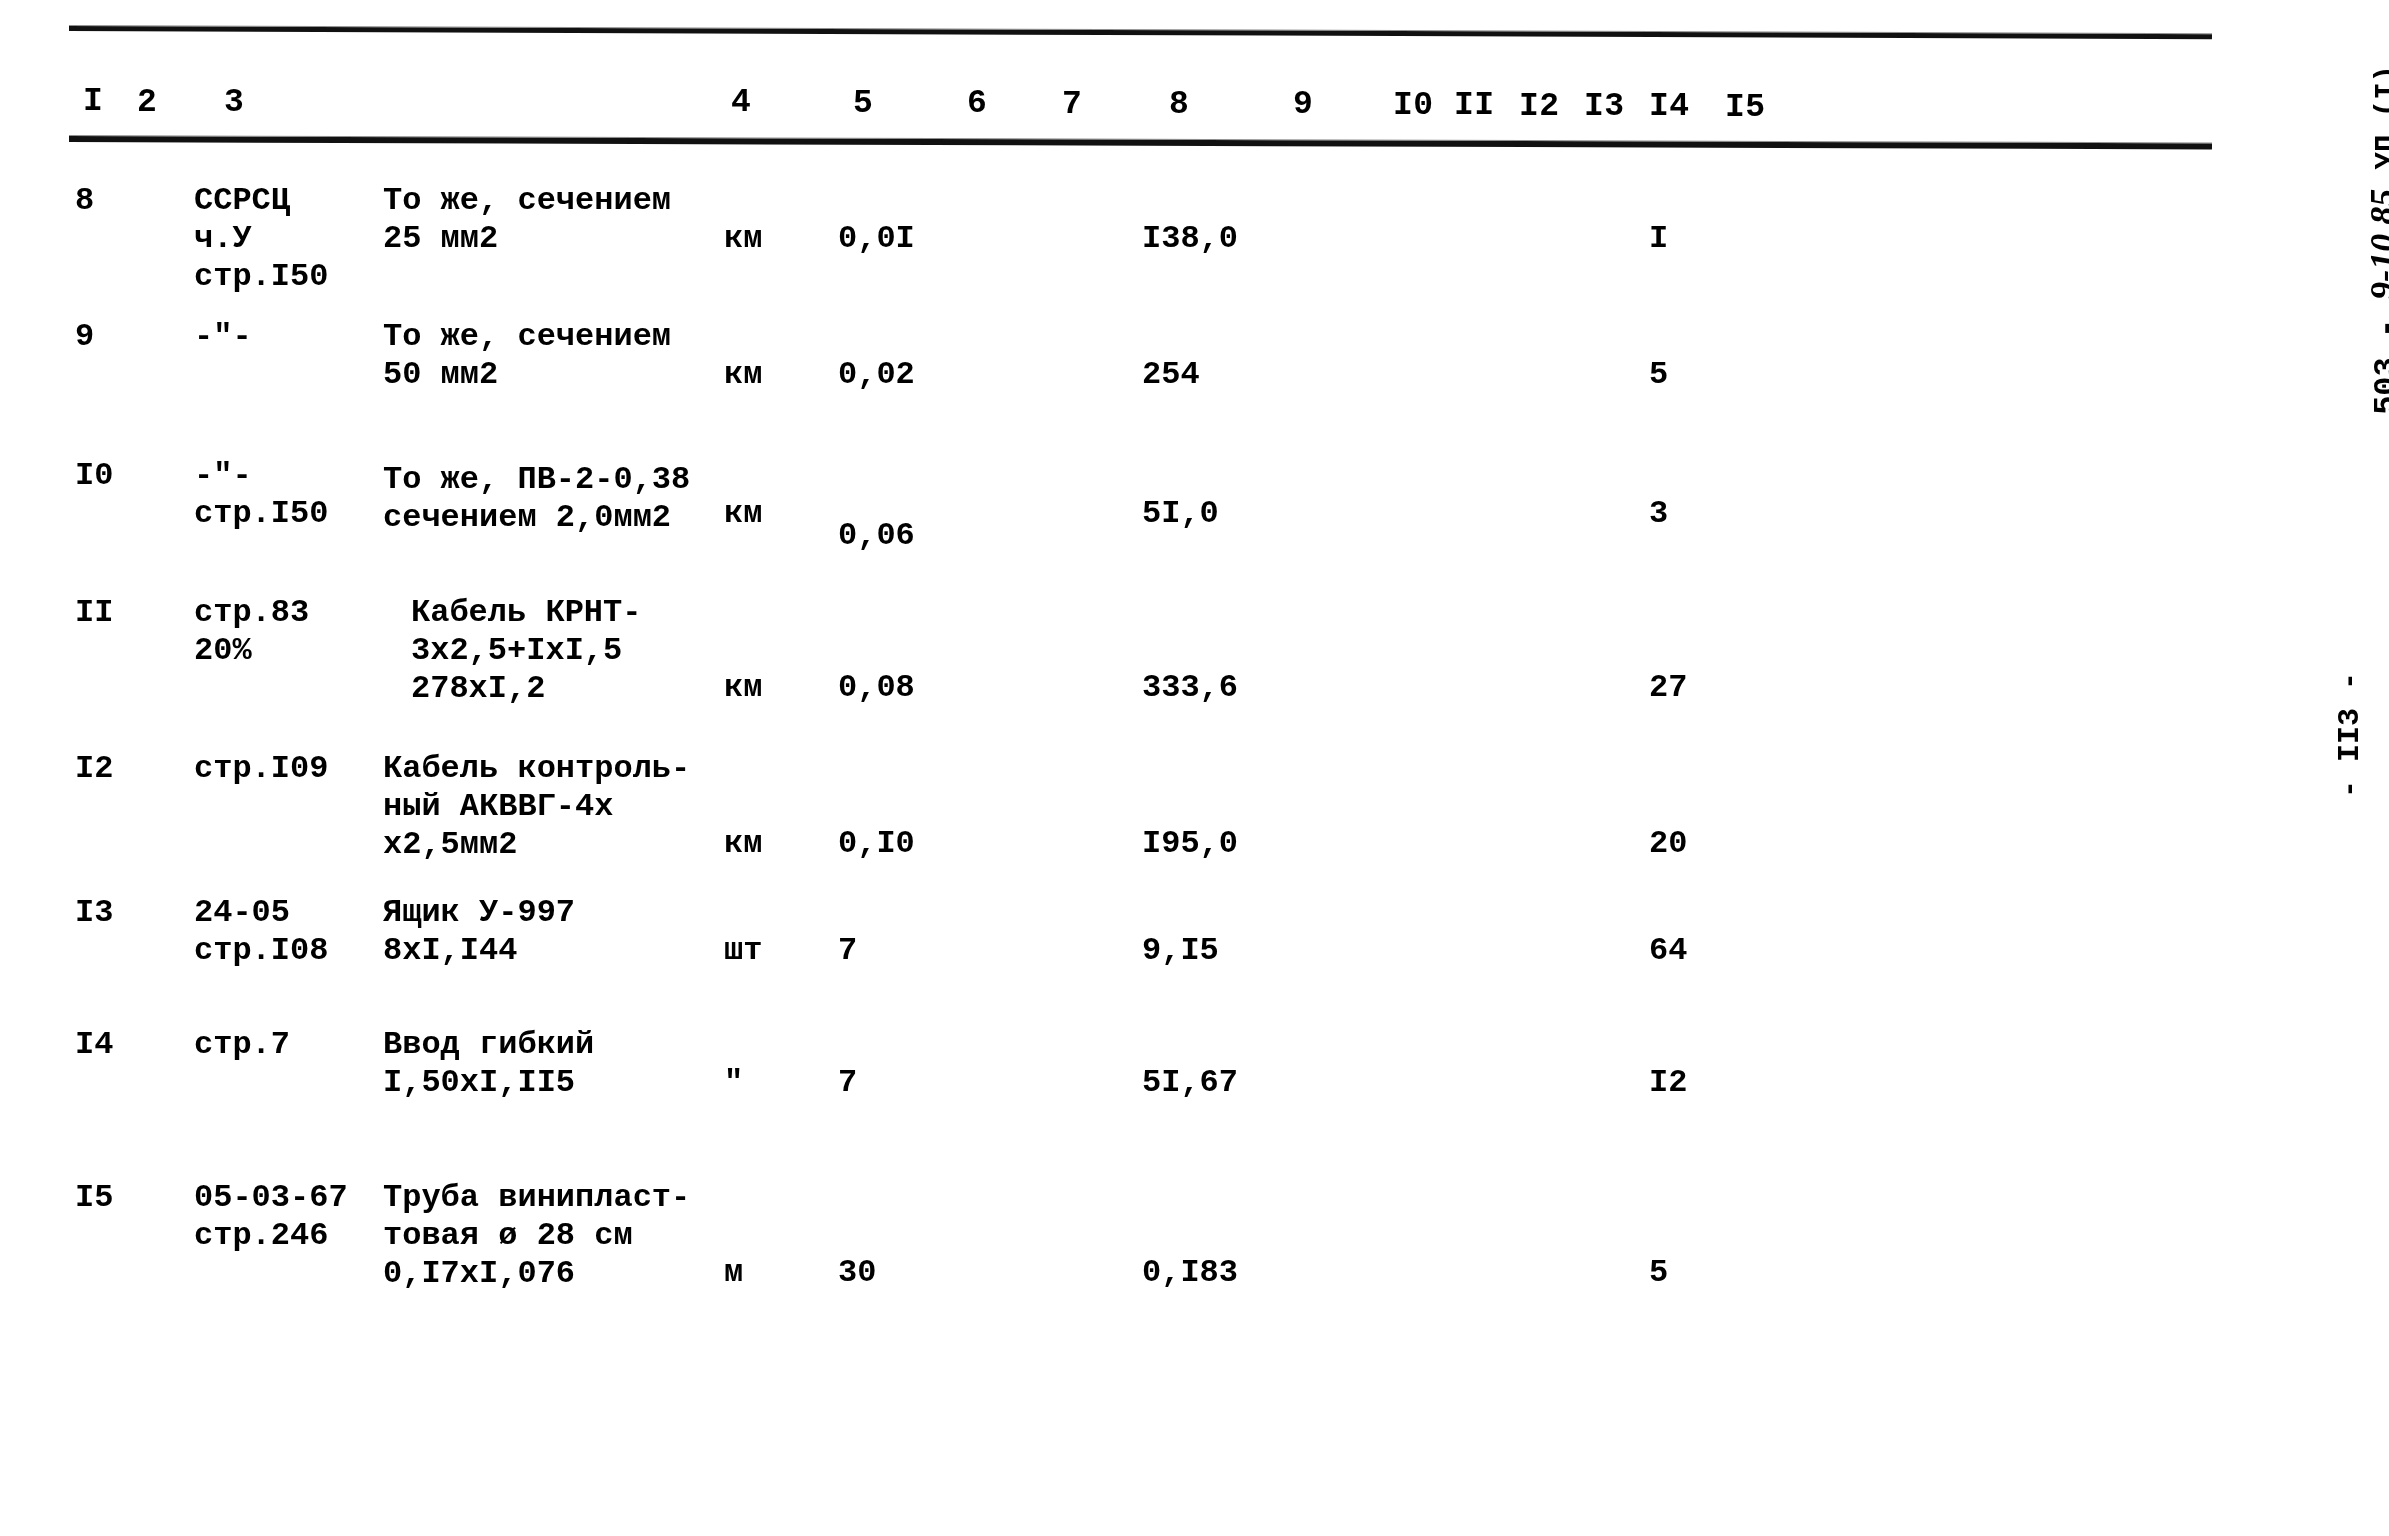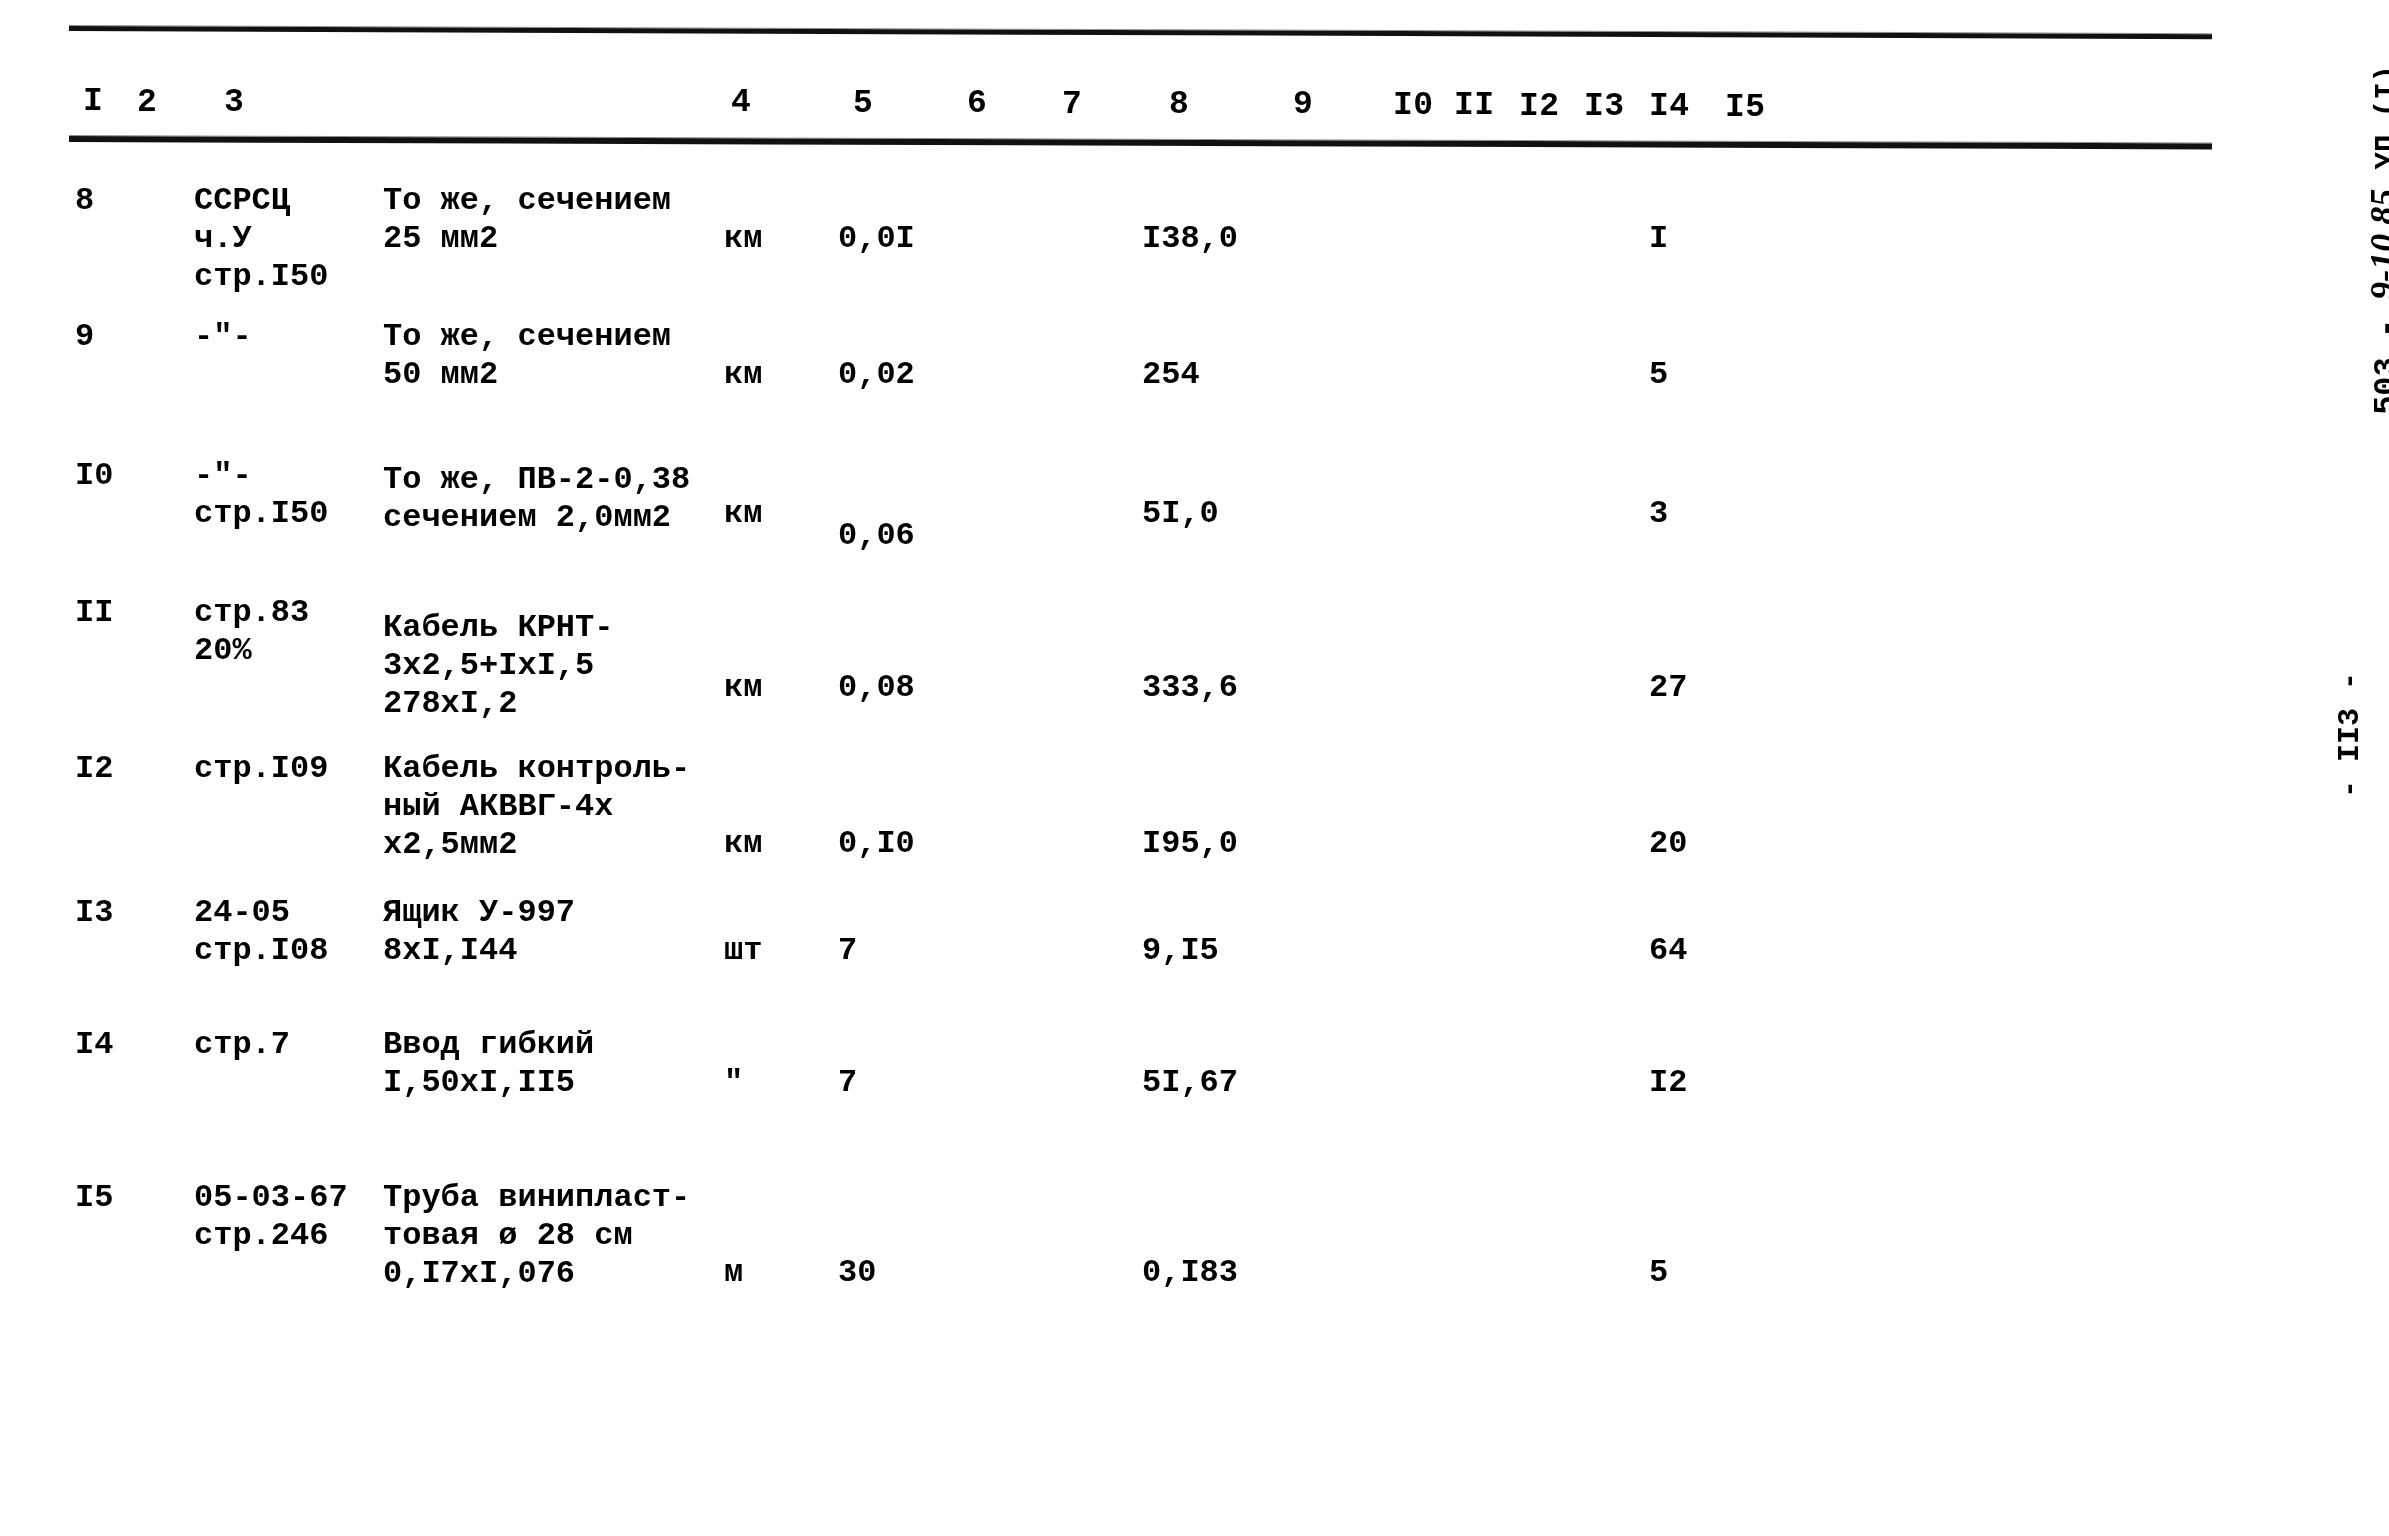--- a/index.html
+++ b/index.html
@@ -176,21 +176,21 @@
 сечением 2,0мм2</div>
         <div class="cell c4" style="top: 38px;">км</div>
         <div class="cell c5" style="top: 20px; margin-top: 40px;">0,06</div>
         <div class="cell c8" style="top: 38px;">5I,0</div>
         <div class="cell c12" style="top: 38px;">3</div>
       </div>
       <div class="row" style="top: 594px;">
         <div class="cell c1" style="top: 0px;">II</div>
         <div class="cell c2" style="top: 0px;">стр.83
 20%</div>
-        <div class="cell c3" style="top: 15px;">Кабель КРНТ-
+        <div class="cell c3" style="top: 0px; margin-left: 28px;">Кабель КРНТ-
 3х2,5+IхI,5
 278хI,2</div>
         <div class="cell c4" style="top: 75px;">км</div>
         <div class="cell c5" style="top: 75px;">0,08</div>
         <div class="cell c8" style="top: 75px;">333,6</div>
         <div class="cell c12" style="top: 75px;">27</div>
       </div>
       <div class="row" style="top: 750px;">
         <div class="cell c1" style="top: 0px;">I2</div>
         <div class="cell c2" style="top: 0px;">стр.I09</div>

